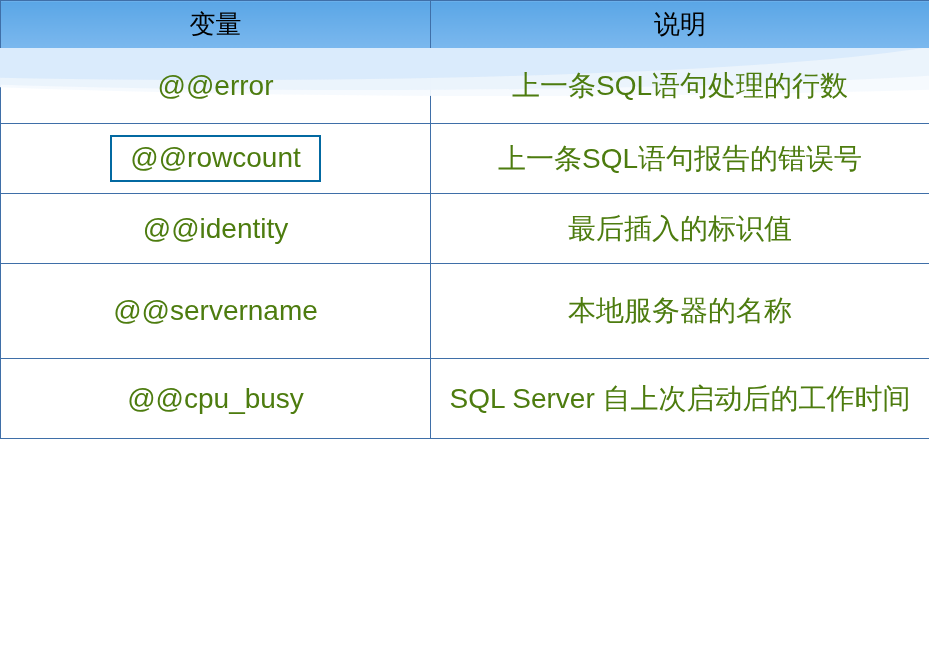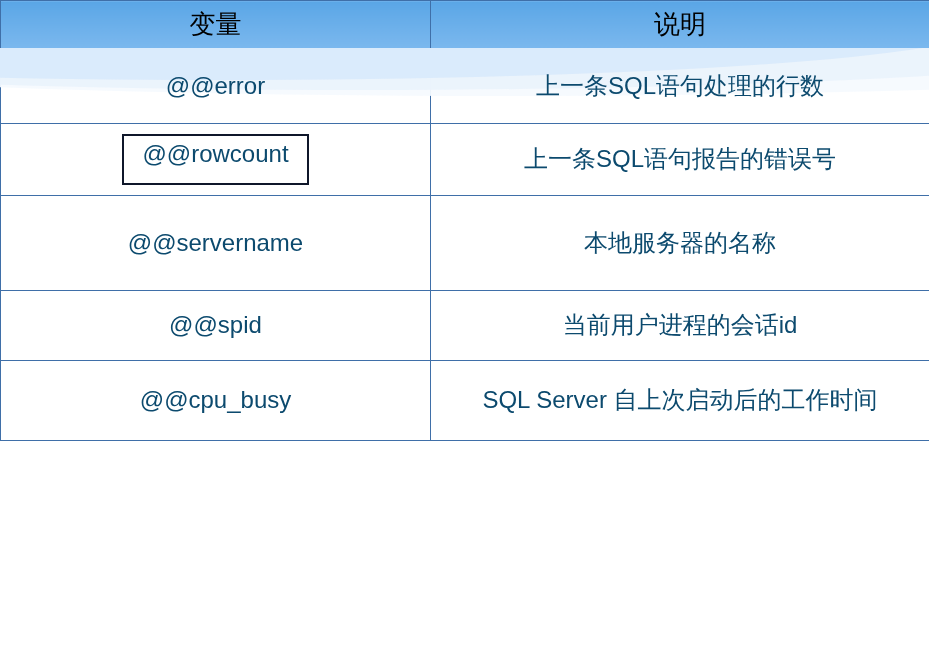--- a/index.html
+++ b/index.html
@@ -32,36 +32,36 @@
     text-align: center;
     vertical-align: middle;
     position: relative;
     z-index: 2;
     margin-left: 24px;
   }
   tbody td {
     border: 1px solid #3f6fa8;
     text-align: center;
     vertical-align: middle;
-    font-size: 24px;
-    color: #0c4a6e;
+    font-size: 28px;
+    color: #4d7c0f;
     padding: 10px 8px;
     background: transparent;
     position: relative;
     z-index: 2;
   }
   tr.row-h-75  td { height: 75px; }
   tr.row-h-70  td { height: 70px; }
   tr.row-h-95  td { height: 95px; }
   tr.row-h-80  td { height: 80px; }
 
   .highlight-box {
     display: inline-block;
-    border: 2px solid #0f172a;
-    padding: 4px 18px 14px 18px;
+    border: 2px solid #0369a1;
+    padding: 4px 18px 6px 18px;
     line-height: 1.2;
   }
   .wave-layer {
     position: absolute;
     top: 48px;
     left: 0;
     width: 929px;
     height: 80px;
     z-index: 1;
     pointer-events: none;
@@ -121,31 +121,31 @@
         <td>上一条SQL语句处理的行数</td>
       </tr>
       <tr class="row-h-70">
         <td>
           <span class="highlight-box">
             <span>@@rowcount</span>
           </span>
         </td>
         <td>上一条SQL语句报告的错误号</td>
       </tr>
+      <tr class="row-h-70">
+        <td>
+          <span>@@identity</span>
+        </td>
+        <td>最后插入的标识值</td>
+      </tr>
       <tr class="row-h-95">
         <td>
           <span>@@servername</span>
         </td>
         <td>本地服务器的名称</td>
-      </tr>
-      <tr class="row-h-70">
-        <td>
-          <span>@@spid</span>
-        </td>
-        <td>当前用户进程的会话id</td>
       </tr>
       <tr class="row-h-80">
         <td>
           <span>@@cpu_busy</span>
         </td>
         <td>SQL Server 自上次启动后的工作时间</td>
       </tr>
     </tbody>
   </table>
 

